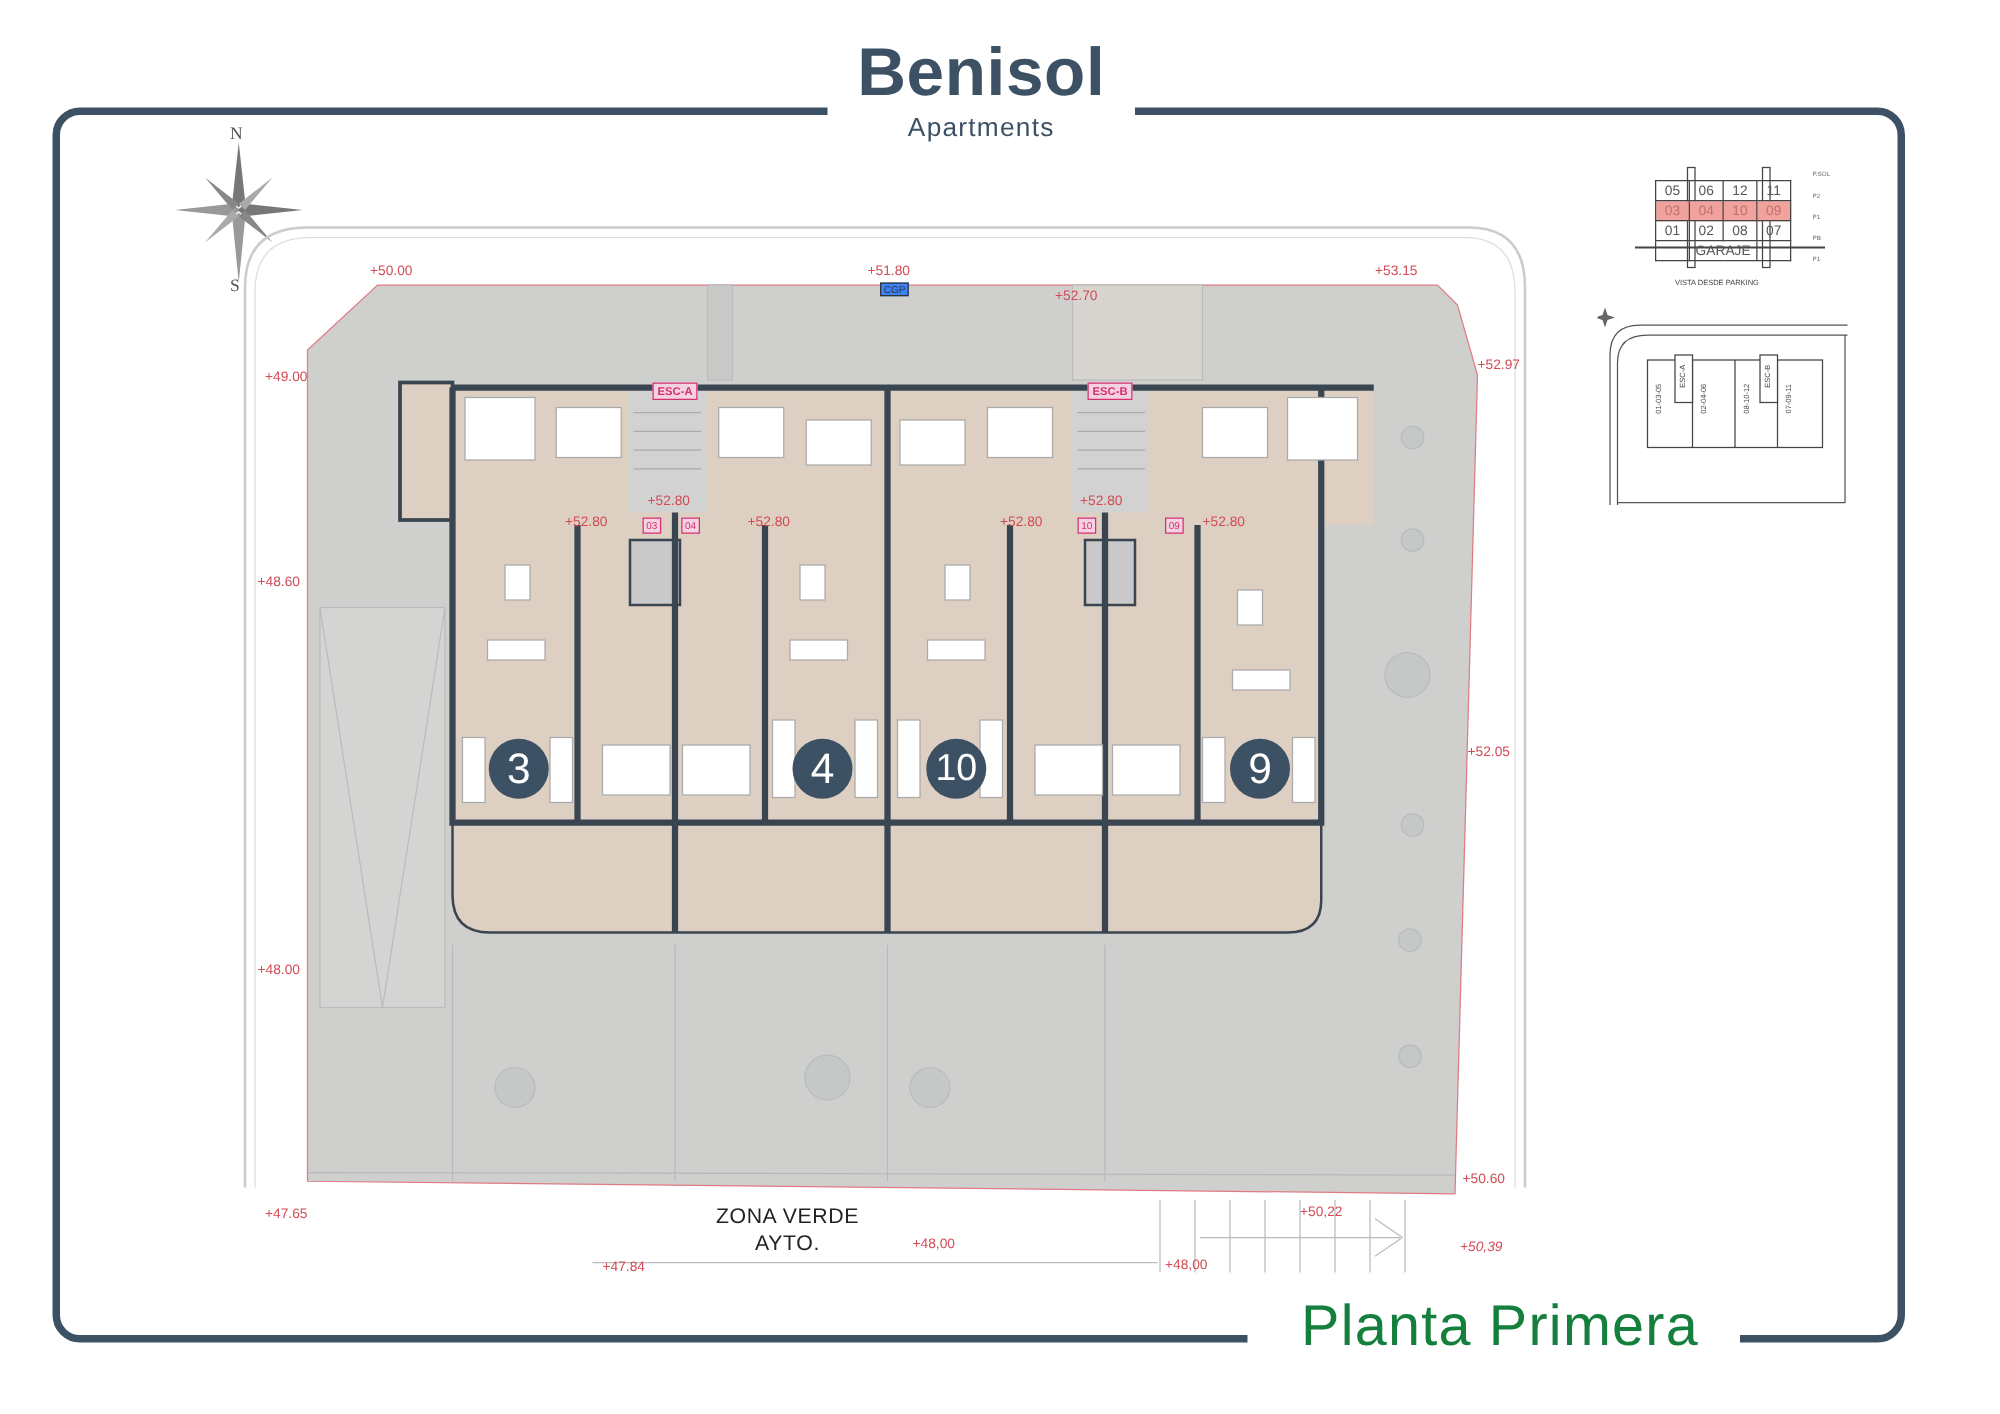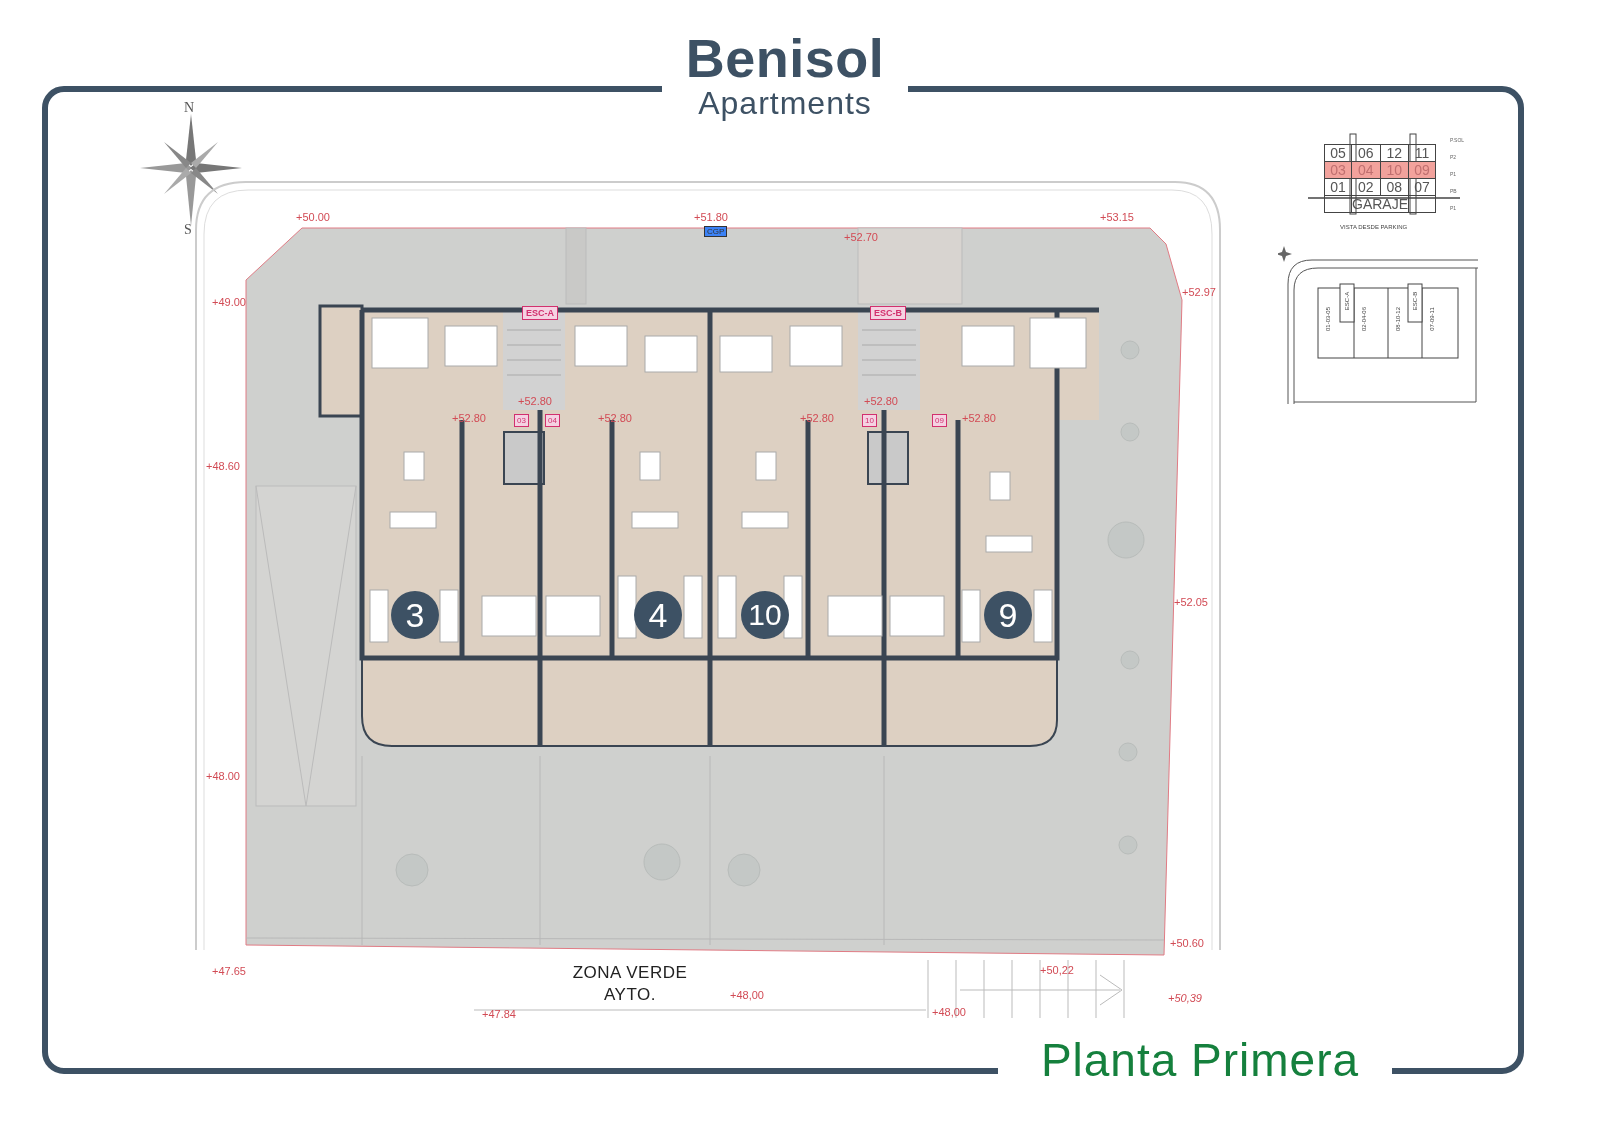--- a/index.html
+++ b/index.html
@@ -1,34 +1,34 @@
 <!DOCTYPE html>
 <html><head>
 <meta charset="utf-8">
 <style>
   html,body{margin:0;padding:0;background:#ffffff;}
   body{width:1600px;height:1131px;position:relative;overflow:hidden;font-family:"Liberation Sans",sans-serif;color:#3d5164;}
   .frame{position:absolute;left:42px;top:86px;width:1482px;height:988px;border:6px solid #3d5164;border-radius:22px;box-sizing:border-box;}
   .title-gap{position:absolute;left:662px;top:70px;width:246px;height:40px;background:#fff;}
   .title-main{position:absolute;left:662px;top:30px;width:246px;text-align:center;font-weight:bold;font-size:54px;line-height:56px;color:#3d5164;letter-spacing:0.5px;}
-  .title-sub{position:absolute;left:662px;top:86px;width:246px;text-align:center;font-size:32px;line-height:34px;color:#3d5164;letter-spacing:1px;}
+  .title-sub{position:absolute;left:662px;top:86px;width:246px;text-align:center;font-size:21px;line-height:34px;color:#3d5164;letter-spacing:1px;}
   .bottom-gap{position:absolute;left:998px;top:1060px;width:394px;height:30px;background:#fff;}
   .bottom-title{position:absolute;left:1010px;top:1034px;width:380px;text-align:center;font-size:46px;line-height:52px;color:#15803d;letter-spacing:1px;}
   .compass{position:absolute;left:136px;top:100px;width:110px;height:140px;}
   .compass .n,.compass .s{position:absolute;left:48px;font-family:"Liberation Serif",serif;font-size:14px;color:#555;}
   .compass .n{top:0;} .compass .s{top:122px;}
   .site{position:absolute;left:0;top:0;width:1600px;height:1131px;}
   .level{position:absolute;font-size:11px;color:#d24b55;white-space:nowrap;}
   .zone{position:absolute;left:560px;top:962px;width:140px;text-align:center;font-size:17px;line-height:22px;color:#222;letter-spacing:0.5px;}
   .unit-badge{position:absolute;width:48px;height:48px;border-radius:50%;background:#3d5164;color:#fff;font-size:34px;line-height:48px;text-align:center;}
   .esc{position:absolute;font-size:9px;font-weight:bold;color:#d2306e;background:#f5d2e2;border:1px solid #d2306e;padding:0 3px;line-height:12px;}
   .apt-code{position:absolute;font-size:8px;color:#d2306e;background:#f5d2e2;border:1px solid #d2306e;padding:0 2px;line-height:11px;}
   .cgp{position:absolute;left:704px;top:226px;font-size:8px;color:#333;border:1px solid #333;padding:0 2px;line-height:9px;background:#3b82f6;}
   .key1{position:absolute;left:1300px;top:128px;width:175px;height:110px;}
-  .key1 table{position:absolute;left:24px;top:16px;border-collapse:collapse;font-size:14px;color:#555;}
+  .key1 table{position:absolute;left:24px;top:16px;border-collapse:collapse;font-size:11px;color:#555;}
   .key1 td{border:1px solid #444;width:26px;height:15px;text-align:center;padding:0;}
   .key1 tr.hl td{background:#f2a29c;color:#c07070;}
   .key1 .cap{position:absolute;left:40px;top:96px;font-size:6px;color:#444;}
   .key1 .floors{position:absolute;left:150px;top:4px;font-size:5px;color:#666;line-height:17px;}
   .key2{position:absolute;left:1278px;top:244px;width:205px;height:165px;}
   .stack-label{position:absolute;font-size:6px;color:#444;transform:rotate(-90deg);white-space:nowrap;}
 </style>
 </head>
 <body>
 

